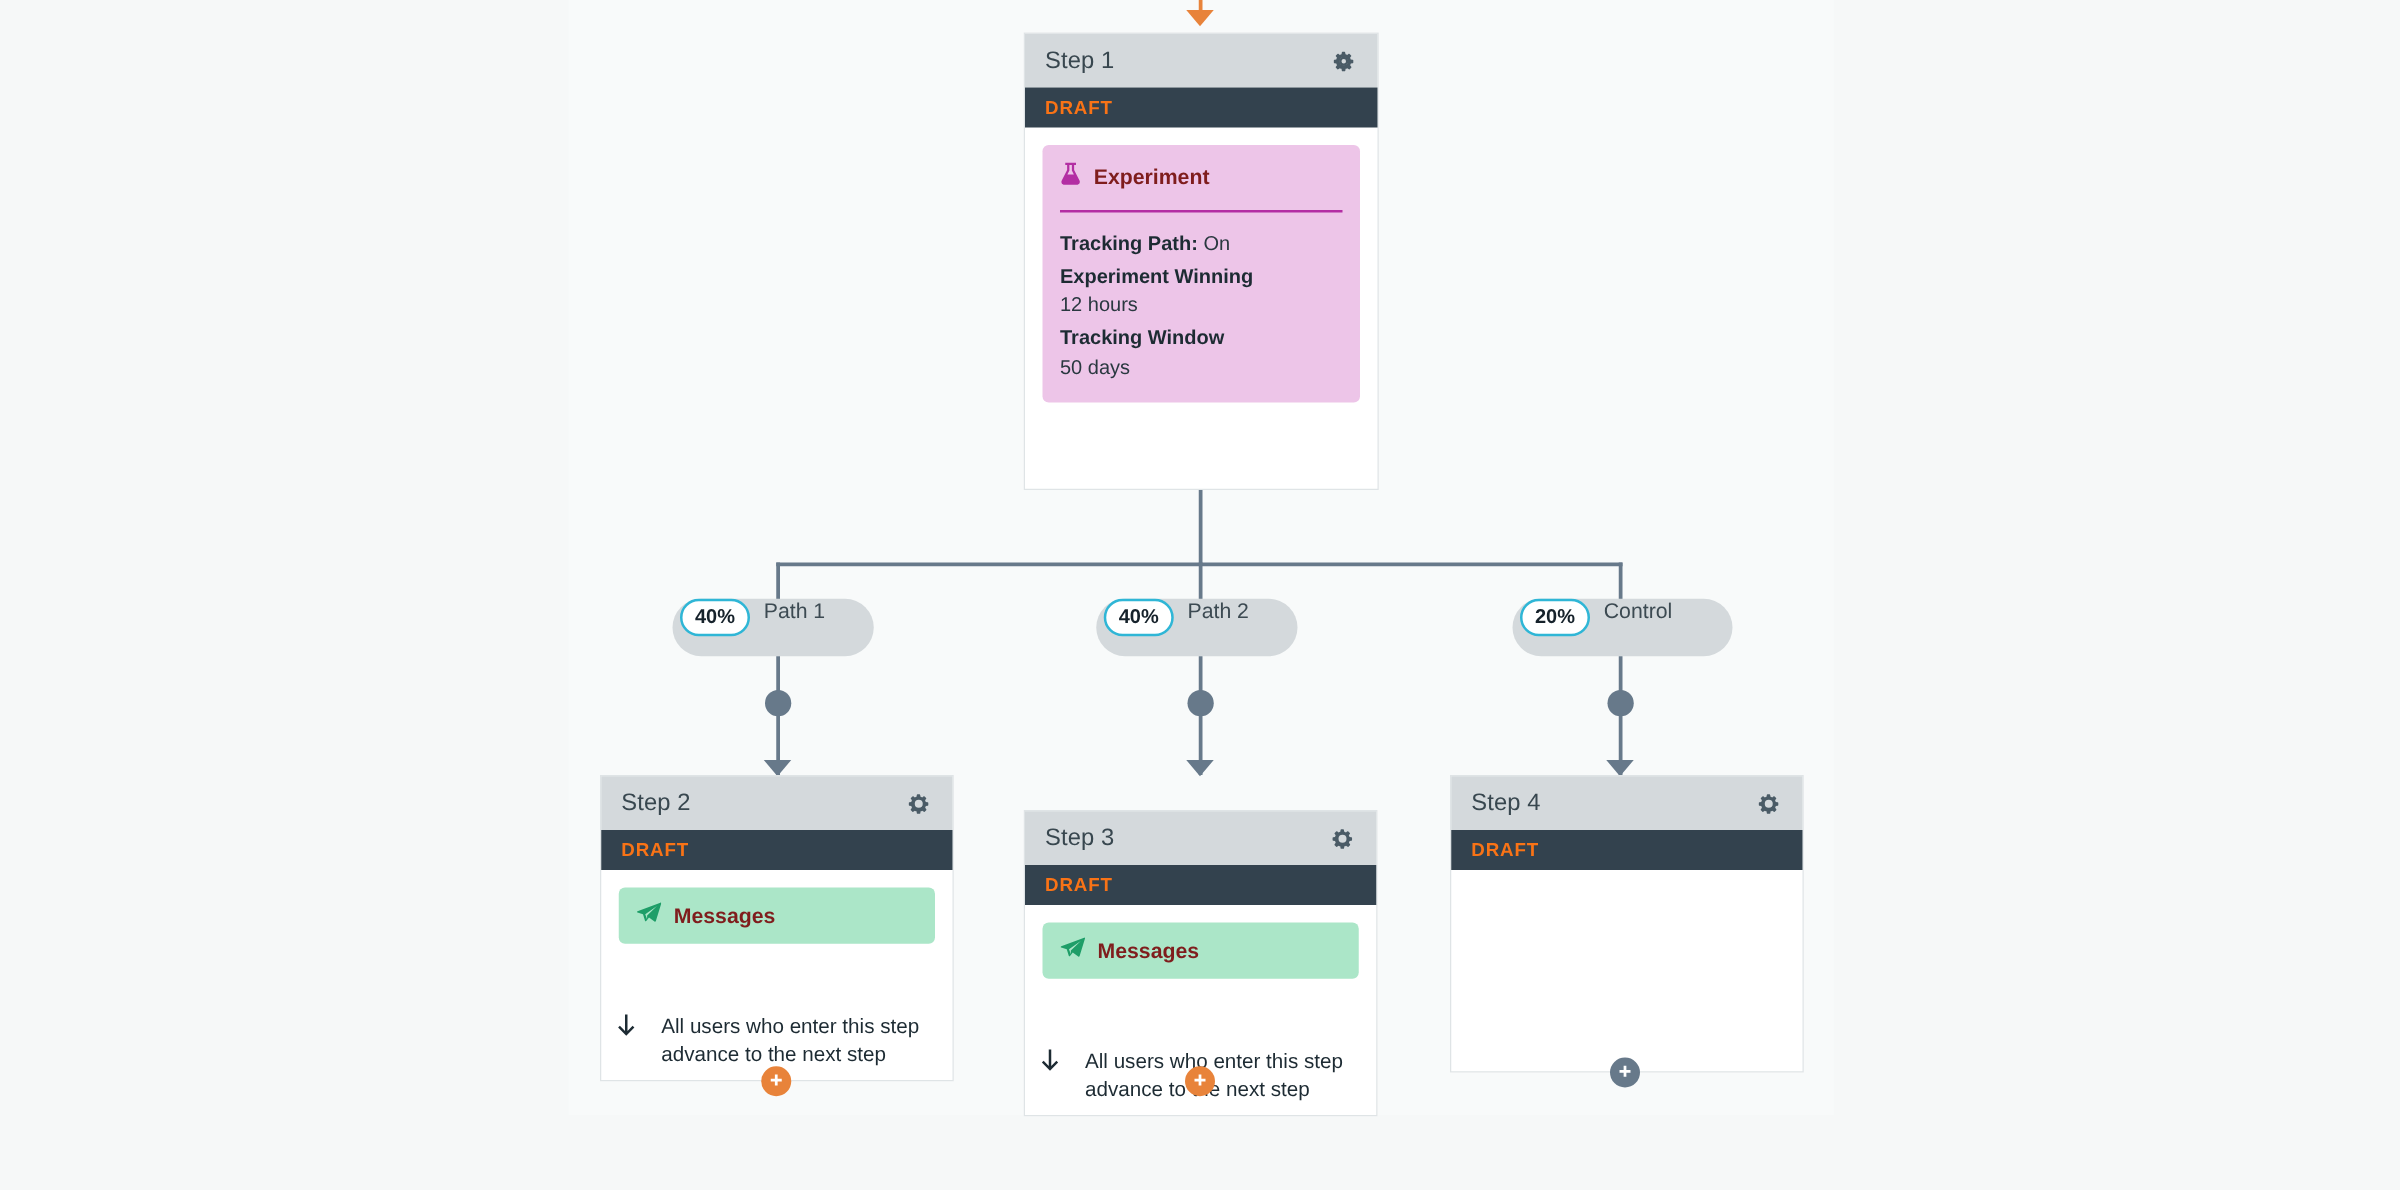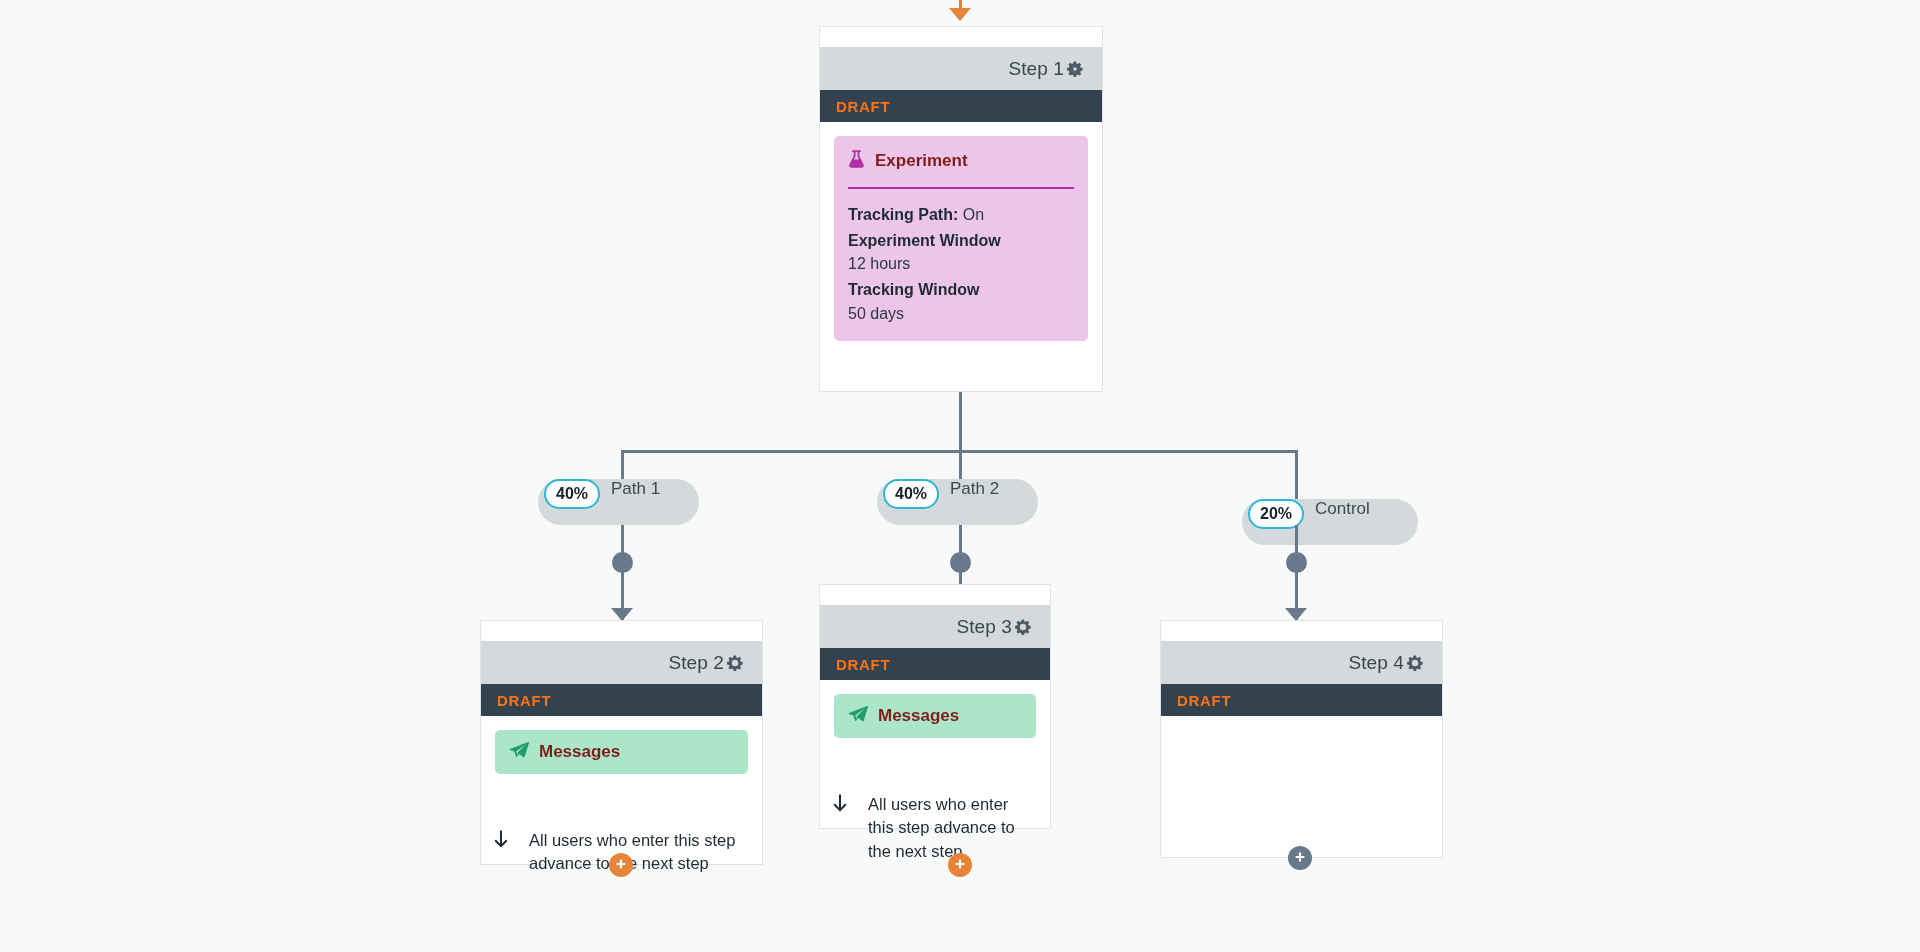--- a/index.html
+++ b/index.html
@@ -49,24 +49,23 @@
     position: absolute;
     background: #ffffff;
     border: 1px solid #dfe4e6;
     box-sizing: border-box;
   }
   .step-header {
     height: 43px;
     background: #d4d9dc;
     display: flex;
     align-items: center;
-    justify-content: flex-end;
+    justify-content: space-between;
     padding: 0 16px 0 16px;
     box-sizing: border-box;
-    margin-top: 20px;
   }
   .step-title {
     font-size: 19px;
     color: #38474f;
     letter-spacing: .1px;
   }
   .gear-btn {
     width: 22px; height: 22px;
     display: flex; align-items: center; justify-content: center;
     cursor: pointer;
@@ -216,21 +215,21 @@
           </span>
           <span class="type-name">Experiment</span>
         </div>
         <div class="type-rule experiment"></div>
         <div class="kv">
           <div class="kv-row">
             <b>Tracking Path:</b>
             <span>On</span>
           </div>
           <div class="kv-row">
-            <div><b>Experiment Window</b></div>
+            <div><b>Experiment Winning</b></div>
             <div>12 hours</div>
           </div>
           <div class="kv-row">
             <div><b>Tracking Window</b></div>
             <div>50 days</div>
           </div>
         </div>
       </div>
     </div>
   </div>
@@ -243,21 +242,21 @@
   <div class="conn v-line" style="left:1295px; top:450px; height:52px;"></div>
 
   <div class="path-pill" style="left:538px; top:479px; width:161px;">
     <span class="pct-badge">40%</span>
     <span class="path-name">Path 1</span>
   </div>
   <div class="path-pill" style="left:877px; top:479px; width:161px;">
     <span class="pct-badge">40%</span>
     <span class="path-name">Path 2</span>
   </div>
-  <div class="path-pill" style="left:1242px; top:479px; width:176px;margin-top:20px;">
+  <div class="path-pill" style="left:1210px; top:479px; width:176px;">
     <span class="pct-badge">20%</span>
     <span class="path-name">Control</span>
   </div>
 
   <div class="conn v-line" style="left:621px; top:525px; height:95px;"></div>
   <div class="node-dot" style="left:612px; top:552px;"></div>
   <div class="arrow-down" style="left:611px; top:608px;"></div>
 
   <div class="conn v-line" style="left:959px; top:525px; height:95px;"></div>
   <div class="node-dot" style="left:950px; top:552px;"></div>
@@ -299,21 +298,21 @@
       </span>
       <span class="advance-text">All users who enter this step advance to the next step</span>
     </div>
   </div>
   <div class="plus-btn orange" style="left:609px; top:853px;">
     <svg width="14" height="14" viewBox="0 0 14 14">
       <path fill="#ffffff" d="M5.9 1.6h2.2v3.3h3.3v2.2H8.1v3.3H5.9V7.1H2.6V4.9h3.3z"></path>
     </svg>
   </div>
 
-  <div class="step-card" style="left:819px; top:584px; width:232px; height:245px;">
+  <div class="step-card" style="left:819px; top:648px; width:283px; height:245px;">
     <div class="step-header">
       <span class="step-title">Step 3</span>
       <span class="gear-btn">
         <svg width="20" height="20" viewBox="0 0 20 20">
           <path fill="#4a5b66" d="M17.1 8.85l-1.52-.26a5.8 5.8 0 0 0-.54-1.3l.9-1.26a.55.55 0 0 0-.06-.71l-1.2-1.2a.55.55 0 0 0-.71-.06l-1.26.9a5.8 5.8 0 0 0-1.3-.54l-.26-1.52a.55.55 0 0 0-.54-.45H9.0a.55.55 0 0 0-.54.45l-.26 1.52c-.46.12-.9.3-1.3.54l-1.26-.9a.55.55 0 0 0-.71.06l-1.2 1.2a.55.55 0 0 0-.06.71l.9 1.26c-.23.4-.42.84-.54 1.3l-1.52.26a.55.55 0 0 0-.45.54v1.7c0 .27.19.5.45.54l1.52.26c.12.46.3.9.54 1.3l-.9 1.26a.55.55 0 0 0 .06.71l1.2 1.2c.19.19.48.21.71.06l1.26-.9c.4.23.84.42 1.3.54l.26 1.52c.04.26.28.45.54.45h1.7c.27 0 .5-.19.54-.45l.26-1.52c.46-.12.9-.3 1.3-.54l1.26.9c.23.15.52.13.71-.06l1.2-1.2a.55.55 0 0 0 .06-.71l-.9-1.26c.23-.4.42-.84.54-1.3l1.52-.26a.55.55 0 0 0 .45-.54v-1.7a.55.55 0 0 0-.45-.54zM10 13.2a3.2 3.2 0 1 1 0-6.4 3.2 3.2 0 0 1 0 6.4z"></path>
         </svg>
       </span>
     </div>
     <div class="draft-bar">
       <span class="draft-label">DRAFT</span>

